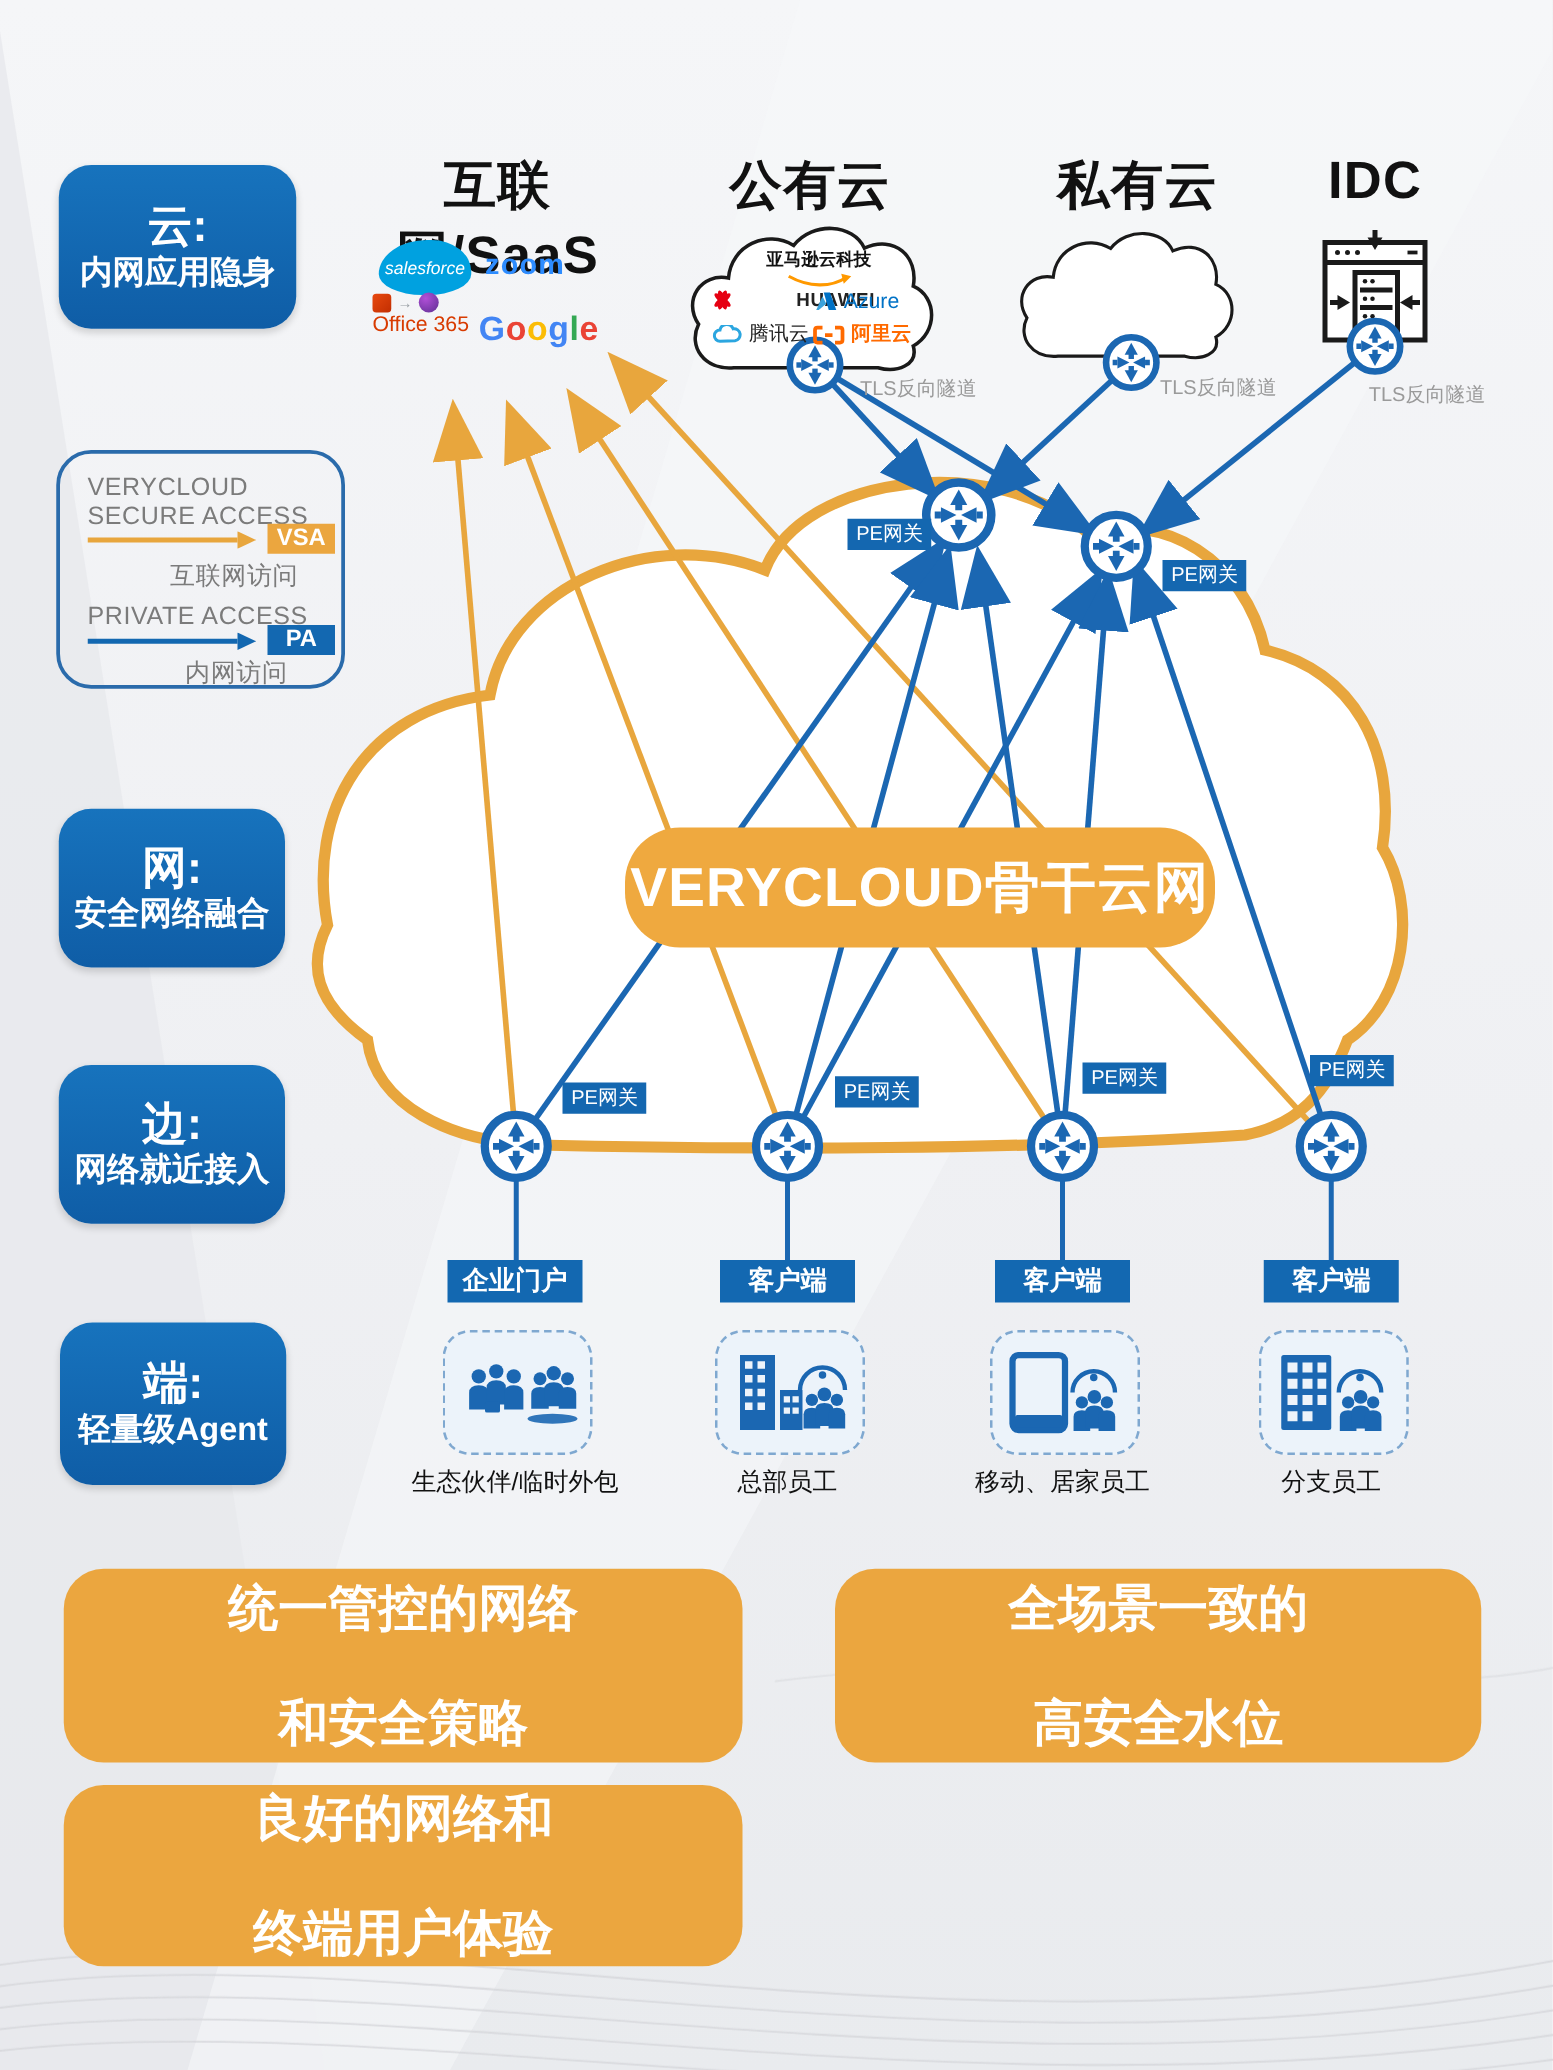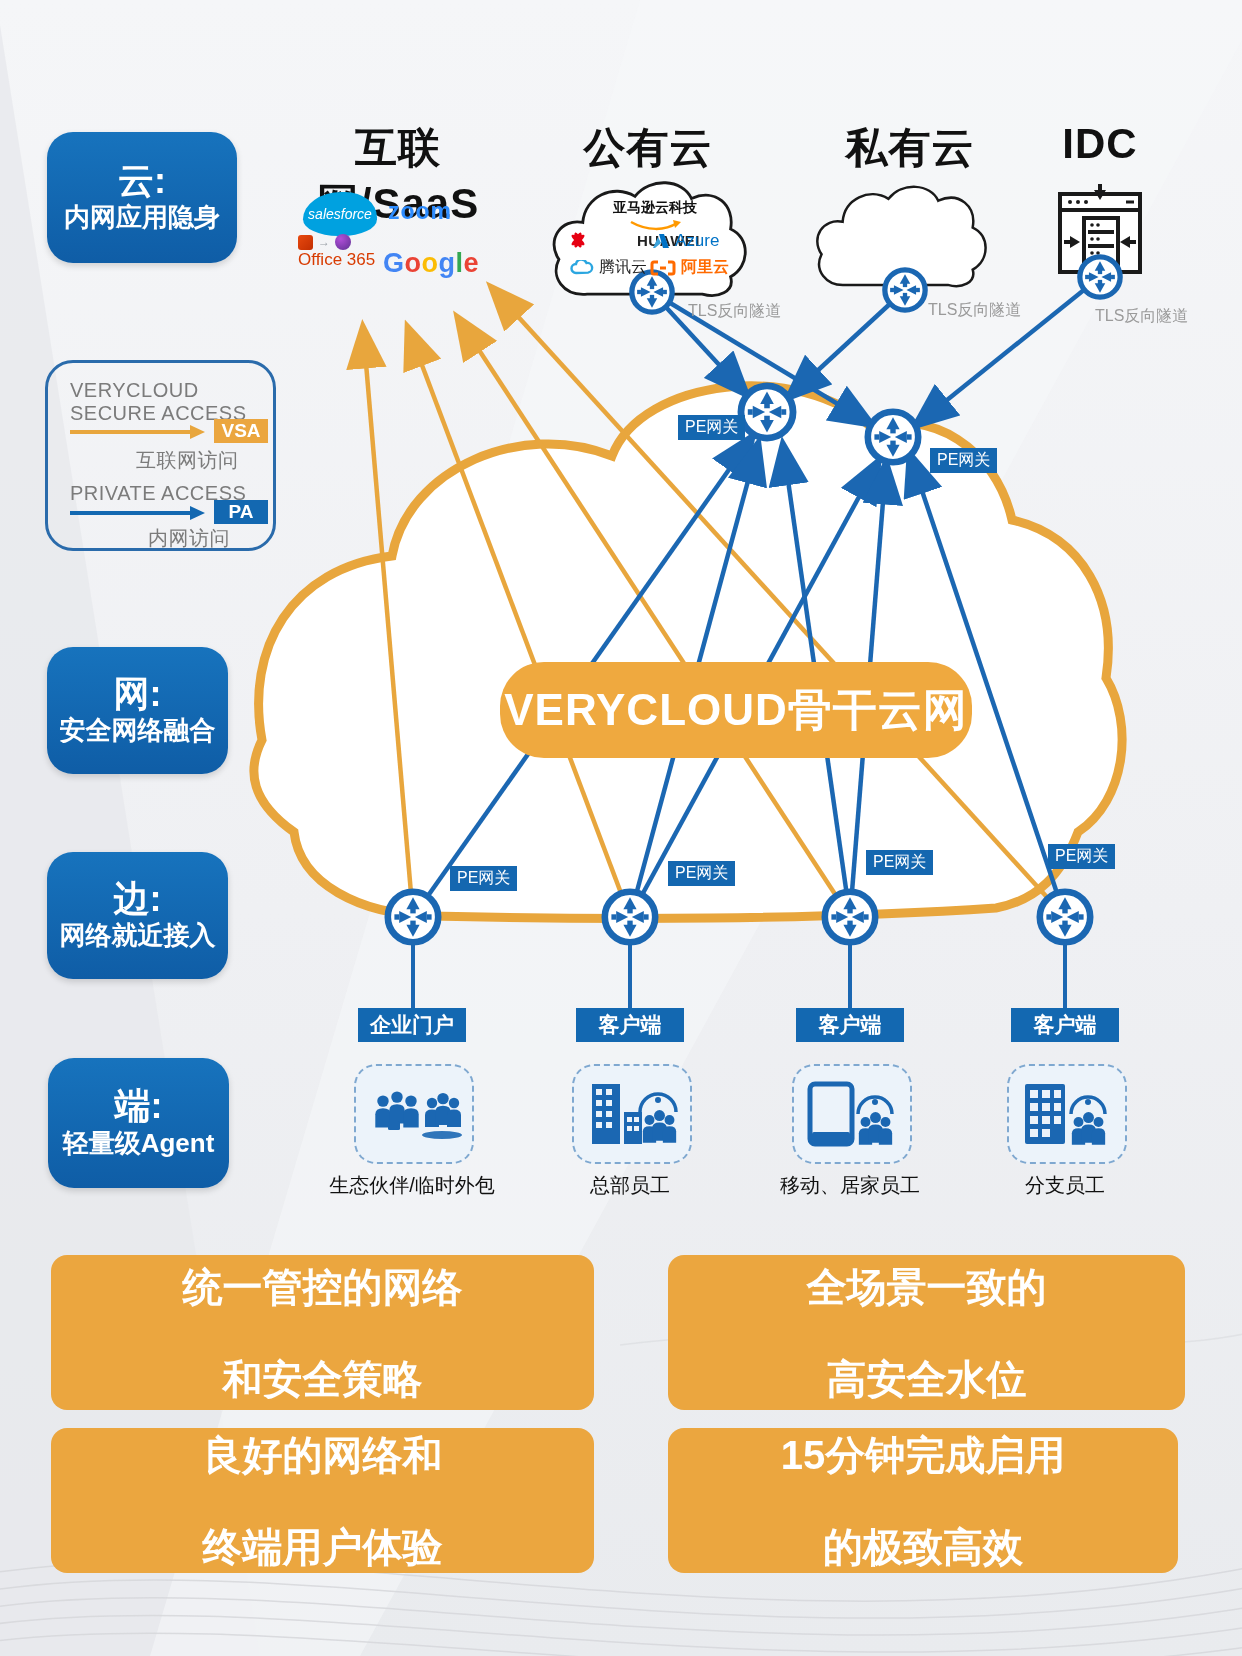--- a/index.html
+++ b/index.html
@@ -22,21 +22,21 @@
   .side-pill .t2{font-size:26px;font-weight:bold;line-height:1.3;}
   
   .legend{border:3px solid #2a6bab;border-radius:28px;}
   .legend .g{color:#7b7b7b;font-size:20px;letter-spacing:.5px;}
   .badge{color:#fff;font-size:19px;font-weight:bold;text-align:center;line-height:24px;}
   .badge.vsa{background:#EBA63F;}
   .badge.pa{background:#1368B1;}
   
   .banner{background:#EFA93F;border-radius:44px;color:#fff;font-size:44px;font-weight:bold;
     text-align:center;display:flex;align-items:center;justify-content:center;letter-spacing:1px;}
-  .benefit{background:#EBA63F;border-radius:16px;color:#fff;font-size:40px;font-weight:bold;
+  .benefit{background:#EBA63F;border-radius:32px;color:#fff;font-size:40px;font-weight:bold;
     display:flex;flex-direction:column;align-items:center;justify-content:center;line-height:1.35;text-align:center;gap:38px;}
   
   .pe-label{background:#1467B0;color:#fff;font-size:16px;padding:2px 7px;white-space:nowrap;}
   .tls{color:#9a9a9a;font-size:16px;white-space:nowrap;}
   .node-label{background:#1368B1;color:#fff;font-size:21px;font-weight:bold;text-align:center;
     width:108px;height:34px;line-height:34px;}
   .tile{width:116px;height:96px;border:2px dashed #7fa8d0;border-radius:22px;background:#ecf3fa;
     display:flex;align-items:center;justify-content:center;}
   .caption{font-size:20px;color:#111;text-align:center;width:260px;}
   
@@ -369,18 +369,14 @@
     <div>和安全策略</div>
   </div>
   <div class="abs benefit" style="left:668px;top:1255px;width:517px;height:155px;">
     <div>全场景一致的</div>
     <div>高安全水位</div>
   </div>
   <div class="abs benefit" style="left:51px;top:1428px;width:543px;height:145px;">
     <div>良好的网络和</div>
     <div>终端用户体验</div>
   </div>
-  <div class="abs benefit" style="left:668px;top:1428px;width:510px;height:145px;">
-    <div>15分钟完成启用</div>
-    <div>的极致高效</div>
-  </div>
 
 </div>
 
 </body></html>

